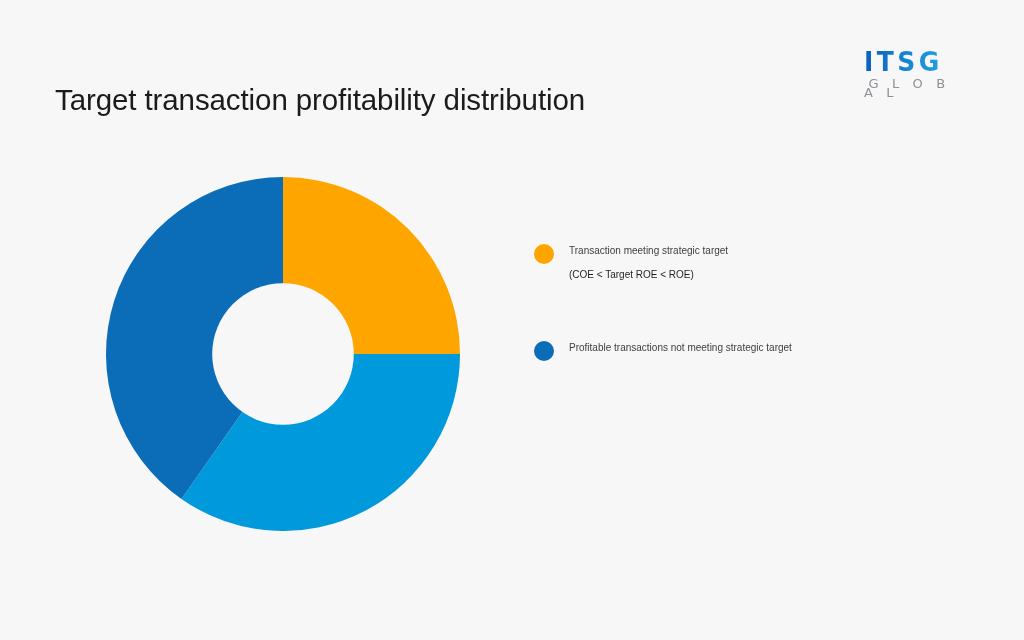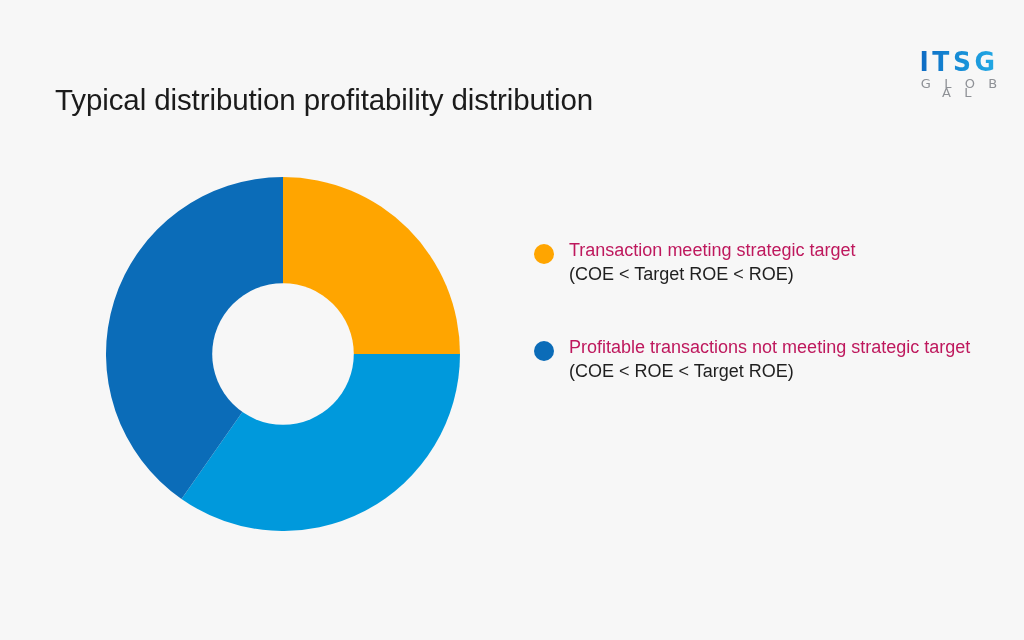--- a/index.html
+++ b/index.html
@@ -33,22 +33,21 @@
     line-height: 40px;
   }
 
   
   #brand-logo {
     position: absolute;
     left: 864px;
     top: 48px;
     width: 104px;
     height: 42px;
-    text-align: center;
-    margin-left: 43px;
+    text-align: left;
   }
   #logo-wordmark {
     display: block;
     font-family: "DejaVu Sans", sans-serif;
     font-size: 25px;
     font-weight: 700;
     letter-spacing: 3.5px;
     line-height: 25px;
     background: linear-gradient(90deg, #0a5fbd 0%, #1689d4 45%, #26b4ea 100%);
     -webkit-background-clip: text;
@@ -103,40 +102,40 @@
   .legend-swatch {
     position: absolute;
     left: 0;
     top: 3px;
     width: 20px;
     height: 20px;
     border-radius: 50%;
   }
   .legend-line1 {
     display: block;
-    font-size: 18px;
-    color: #be185d;
+    font-size: 10px;
+    color: #404040;
     line-height: 19px;
     white-space: nowrap;
   }
   .legend-line2 {
     display: block;
-    font-size: 18px;
+    font-size: 10px;
     color: #1f1f1f;
     line-height: 19px;
     margin-top: 5px;
     white-space: nowrap;
   }
 </style>
 </head>
 <body>
 
 <div id="slide">
 
-  <div id="chart-title">Typical distribution profitability distribution</div>
+  <div id="chart-title">Target transaction profitability distribution</div>
 
   <div id="brand-logo">
     <span id="logo-wordmark" style="background-image: linear-gradient(90deg, rgb(10, 95, 189) 0%, rgb(22, 137, 212) 45%, rgb(38, 180, 234) 100%);">ITSG</span>
     <span id="logo-subtext">G L O B A L</span>
   </div>
 
   <div id="donut-chart">
     <svg viewBox="0 0 354 354" xmlns="http://www.w3.org/2000/svg">
       <g>
         <path id="slice-0" d="M 177 177 L 177.000 0.000 A 177 177 0 0 1 354.000 177.000 Z" fill="#ffa500"></path>
@@ -152,18 +151,17 @@
     <div class="legend-item">
       <span class="legend-swatch" id="swatch-0" style="background: rgb(255, 165, 0);"></span>
       <span class="legend-line1">Transaction meeting strategic target</span>
       <span class="legend-line2">(COE &lt; Target ROE &lt; ROE)</span>
     </div>
 
 
     <div class="legend-item">
       <span class="legend-swatch" id="swatch-2" style="background: rgb(11, 108, 184);"></span>
       <span class="legend-line1">Profitable transactions not meeting strategic target</span>
-      <span class="legend-line2">(COE &lt; ROE &lt; Target ROE)</span>
     </div>
 
   </div>
 
 </div>
 
 </body></html>

